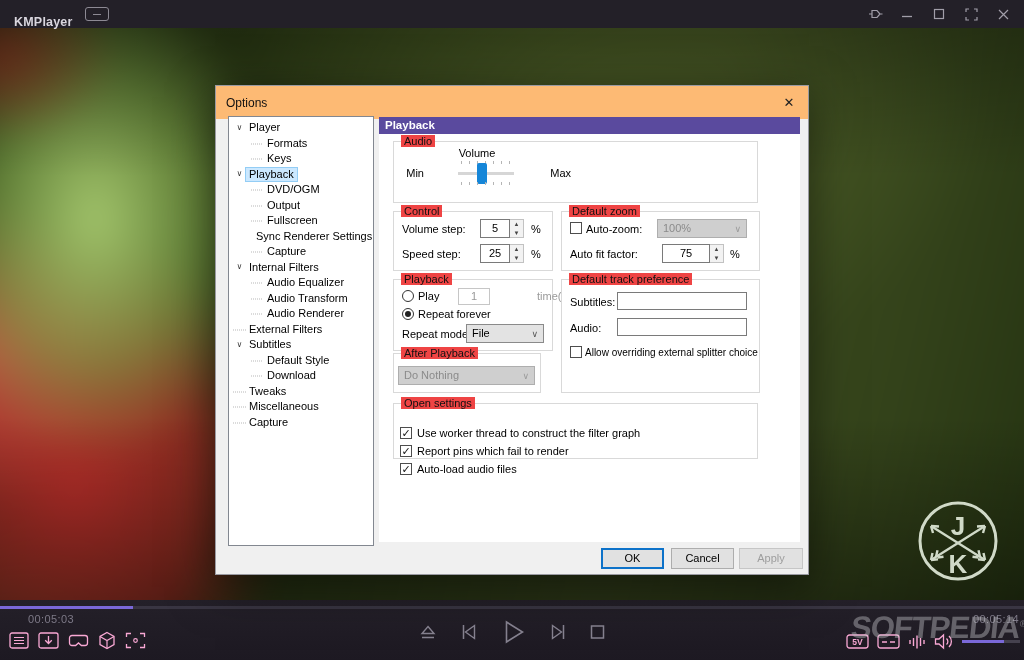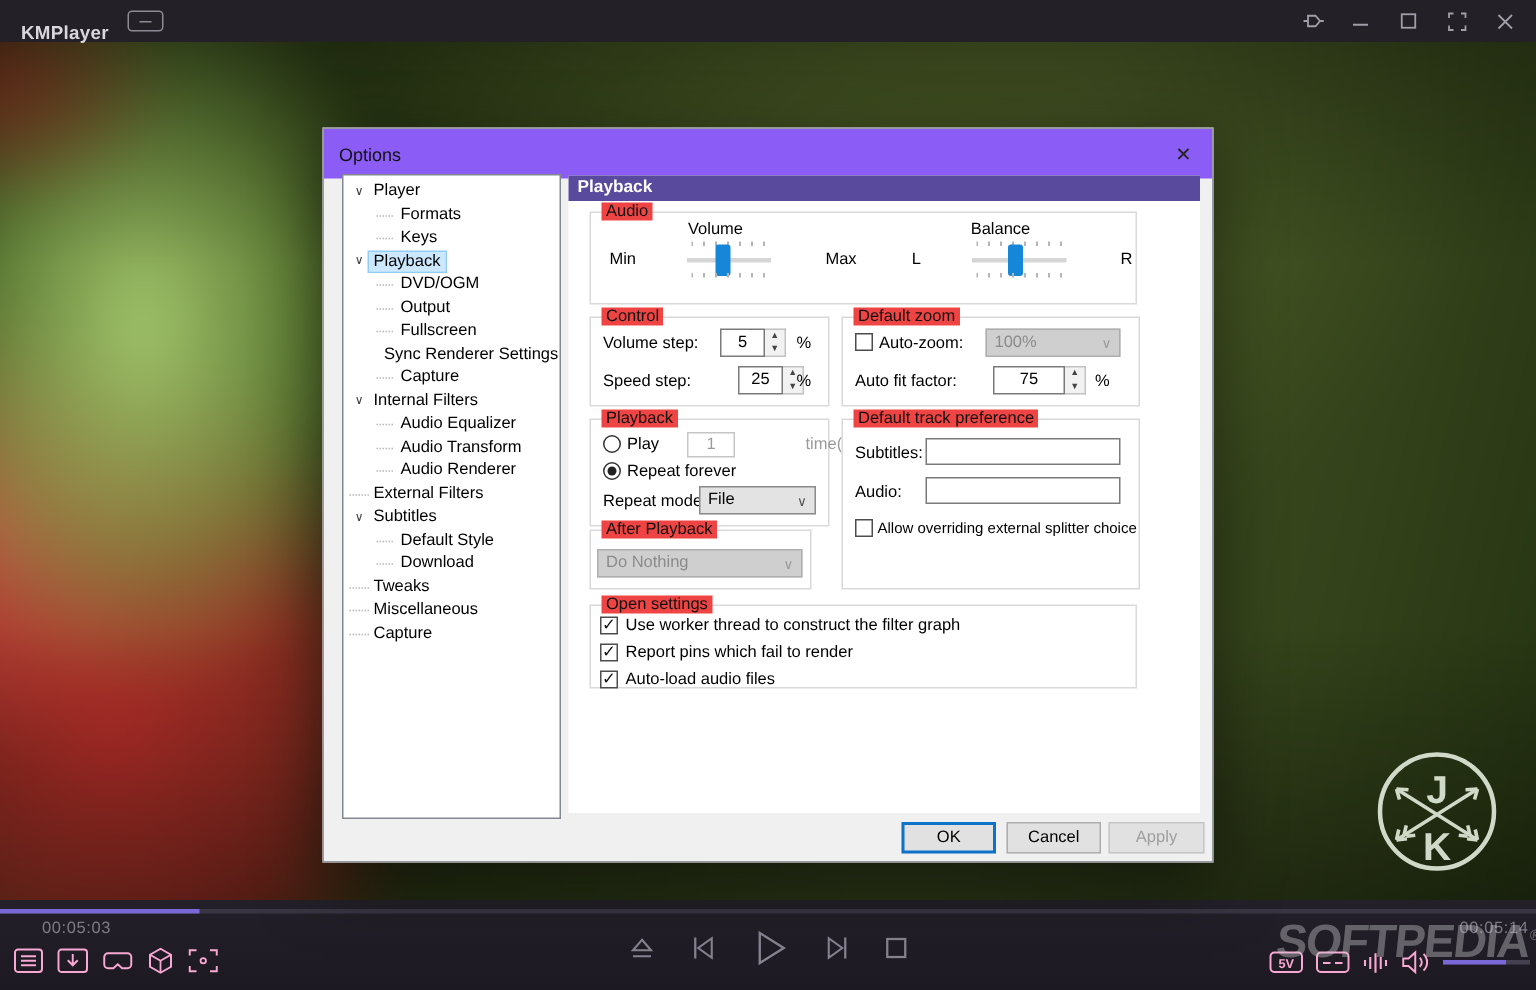--- a/index.html
+++ b/index.html
@@ -29,21 +29,21 @@
       radial-gradient(170px 120px at 75px 625px, rgba(115,155,62,.7), transparent 80%),
       radial-gradient(520px 340px at 640px 130px,rgba(95,115,48,.55), transparent 75%),
       linear-gradient(103deg,#1d2b0e 0%,#2e3d16 30%,#3f4e21 62%,#33421a 82%,#223010 100%);}
   .video-shade{position:absolute;inset:0;
     background:linear-gradient(180deg,rgba(0,0,0,.28),transparent 26%,transparent 68%,rgba(0,0,0,.38));}
   .jk-logo{position:absolute;left:916px;top:471px;width:84px;height:84px;opacity:.88;}
 
   
   .dialog{position:absolute;left:215px;top:85px;width:592px;height:488px;background:#f0f0f0;
           border:1px solid #9a9aa2;box-shadow:0 12px 42px rgba(0,0,0,.5);z-index:40;font-size:11px;color:#000;}
-  .dlg-titlebar{height:33px;background:#8b5cf6;display:flex;align-items:center;}
+  .dlg-titlebar{height:33px;background:#fdba74;display:flex;align-items:center;}
   .dlg-title{font-size:12px;margin-left:10px;color:#111;}
   .dlg-close{margin-left:auto;margin-right:9px;font-size:13px;color:#222;width:20px;text-align:center;}
 
   .tree-panel{position:absolute;left:12px;top:30px;width:146px;height:430px;background:#fff;
               border:1px solid #828790;overflow:hidden;padding-top:3px;box-sizing:border-box;}
   .tree-item{height:15.5px;display:flex;align-items:center;white-space:nowrap;}
   .tree-item.lvl0{padding-left:4px;}
   .tree-item.lvl1{padding-left:22px;}
   .chev{width:13px;font-size:8px;color:#3c3c3c;text-align:center;line-height:10px;}
   .dash{width:13px;height:0;border-top:1px dotted #b7b7b7;margin-right:0;transform:translateY(.5px);}
@@ -275,49 +275,35 @@
           <span class="track-wrap">
             <span class="ticks t"></span>
             <span class="track">
               <span class="thumb" style="left: calc(43% - 5px);"></span>
             </span>
             <span class="ticks b"></span>
           </span>
           <span class="endl r">Max</span>
         </div>
       </div>
-      <div class="slider" style="left:196px;">
-        <div class="slider-title">Balance</div>
-        <div class="slider-row">
-          <span class="endl" style="text-align:right;">L</span>
-          <span class="track-wrap">
-            <span class="ticks t"></span>
-            <span class="track">
-              <span class="thumb" style="left: calc(46% - 5px);"></span>
-            </span>
-            <span class="ticks b"></span>
-          </span>
-          <span class="endl r">R</span>
-        </div>
-      </div>
     </div>
 
     <div class="group" style="left:14px;top:94px;width:158px;height:58px;">
       <span class="gtitle">Control</span>
       <span class="lbl" style="left:8px;top:11px;">Volume step:</span>
       <span class="spin" style="left:86px;top:7px;">
         <span class="val" style="width:30px;">5</span>
         <span class="btns">
             <span>▲</span>
             <span>▼</span>
           </span>
       </span>
       <span class="lbl" style="left:137px;top:11px;">%</span>
       <span class="lbl" style="left:8px;top:36px;">Speed step:</span>
-      <span class="spin" style="left:98px;top:32px;">
+      <span class="spin" style="left:86px;top:32px;">
         <span class="val" style="width:30px;">25</span>
         <span class="btns">
             <span>▲</span>
             <span>▼</span>
           </span>
       </span>
       <span class="lbl" style="left:137px;top:36px;">%</span>
     </div>
 
     <div class="group" style="left:182px;top:94px;width:197px;height:58px;">
@@ -365,21 +351,21 @@
     </div>
 
     <div class="group" style="left:14px;top:236px;width:146px;height:38px;">
       <span class="gtitle">After Playback</span>
       <span class="combo disabled" style="left:4px;top:12px;width:137px;">
         <span>Do Nothing</span>
         <span class="cchev">∨</span>
       </span>
     </div>
 
-    <div class="group" style="left:14px;top:286px;width:365px;height:56px;padding-top:4px;box-sizing:border-box;">
+    <div class="group" style="left:14px;top:286px;width:365px;height:56px;padding-top:20px;box-sizing:border-box;">
       <span class="gtitle">Open settings</span>
       <div>
           <div class="cbrow">
             <span class="cb">✓</span>
             <span class="cbl">Use worker thread to construct the filter graph</span>
           </div>
           <div class="cbrow">
             <span class="cb">✓</span>
             <span class="cbl">Report pins which fail to render</span>
           </div>

